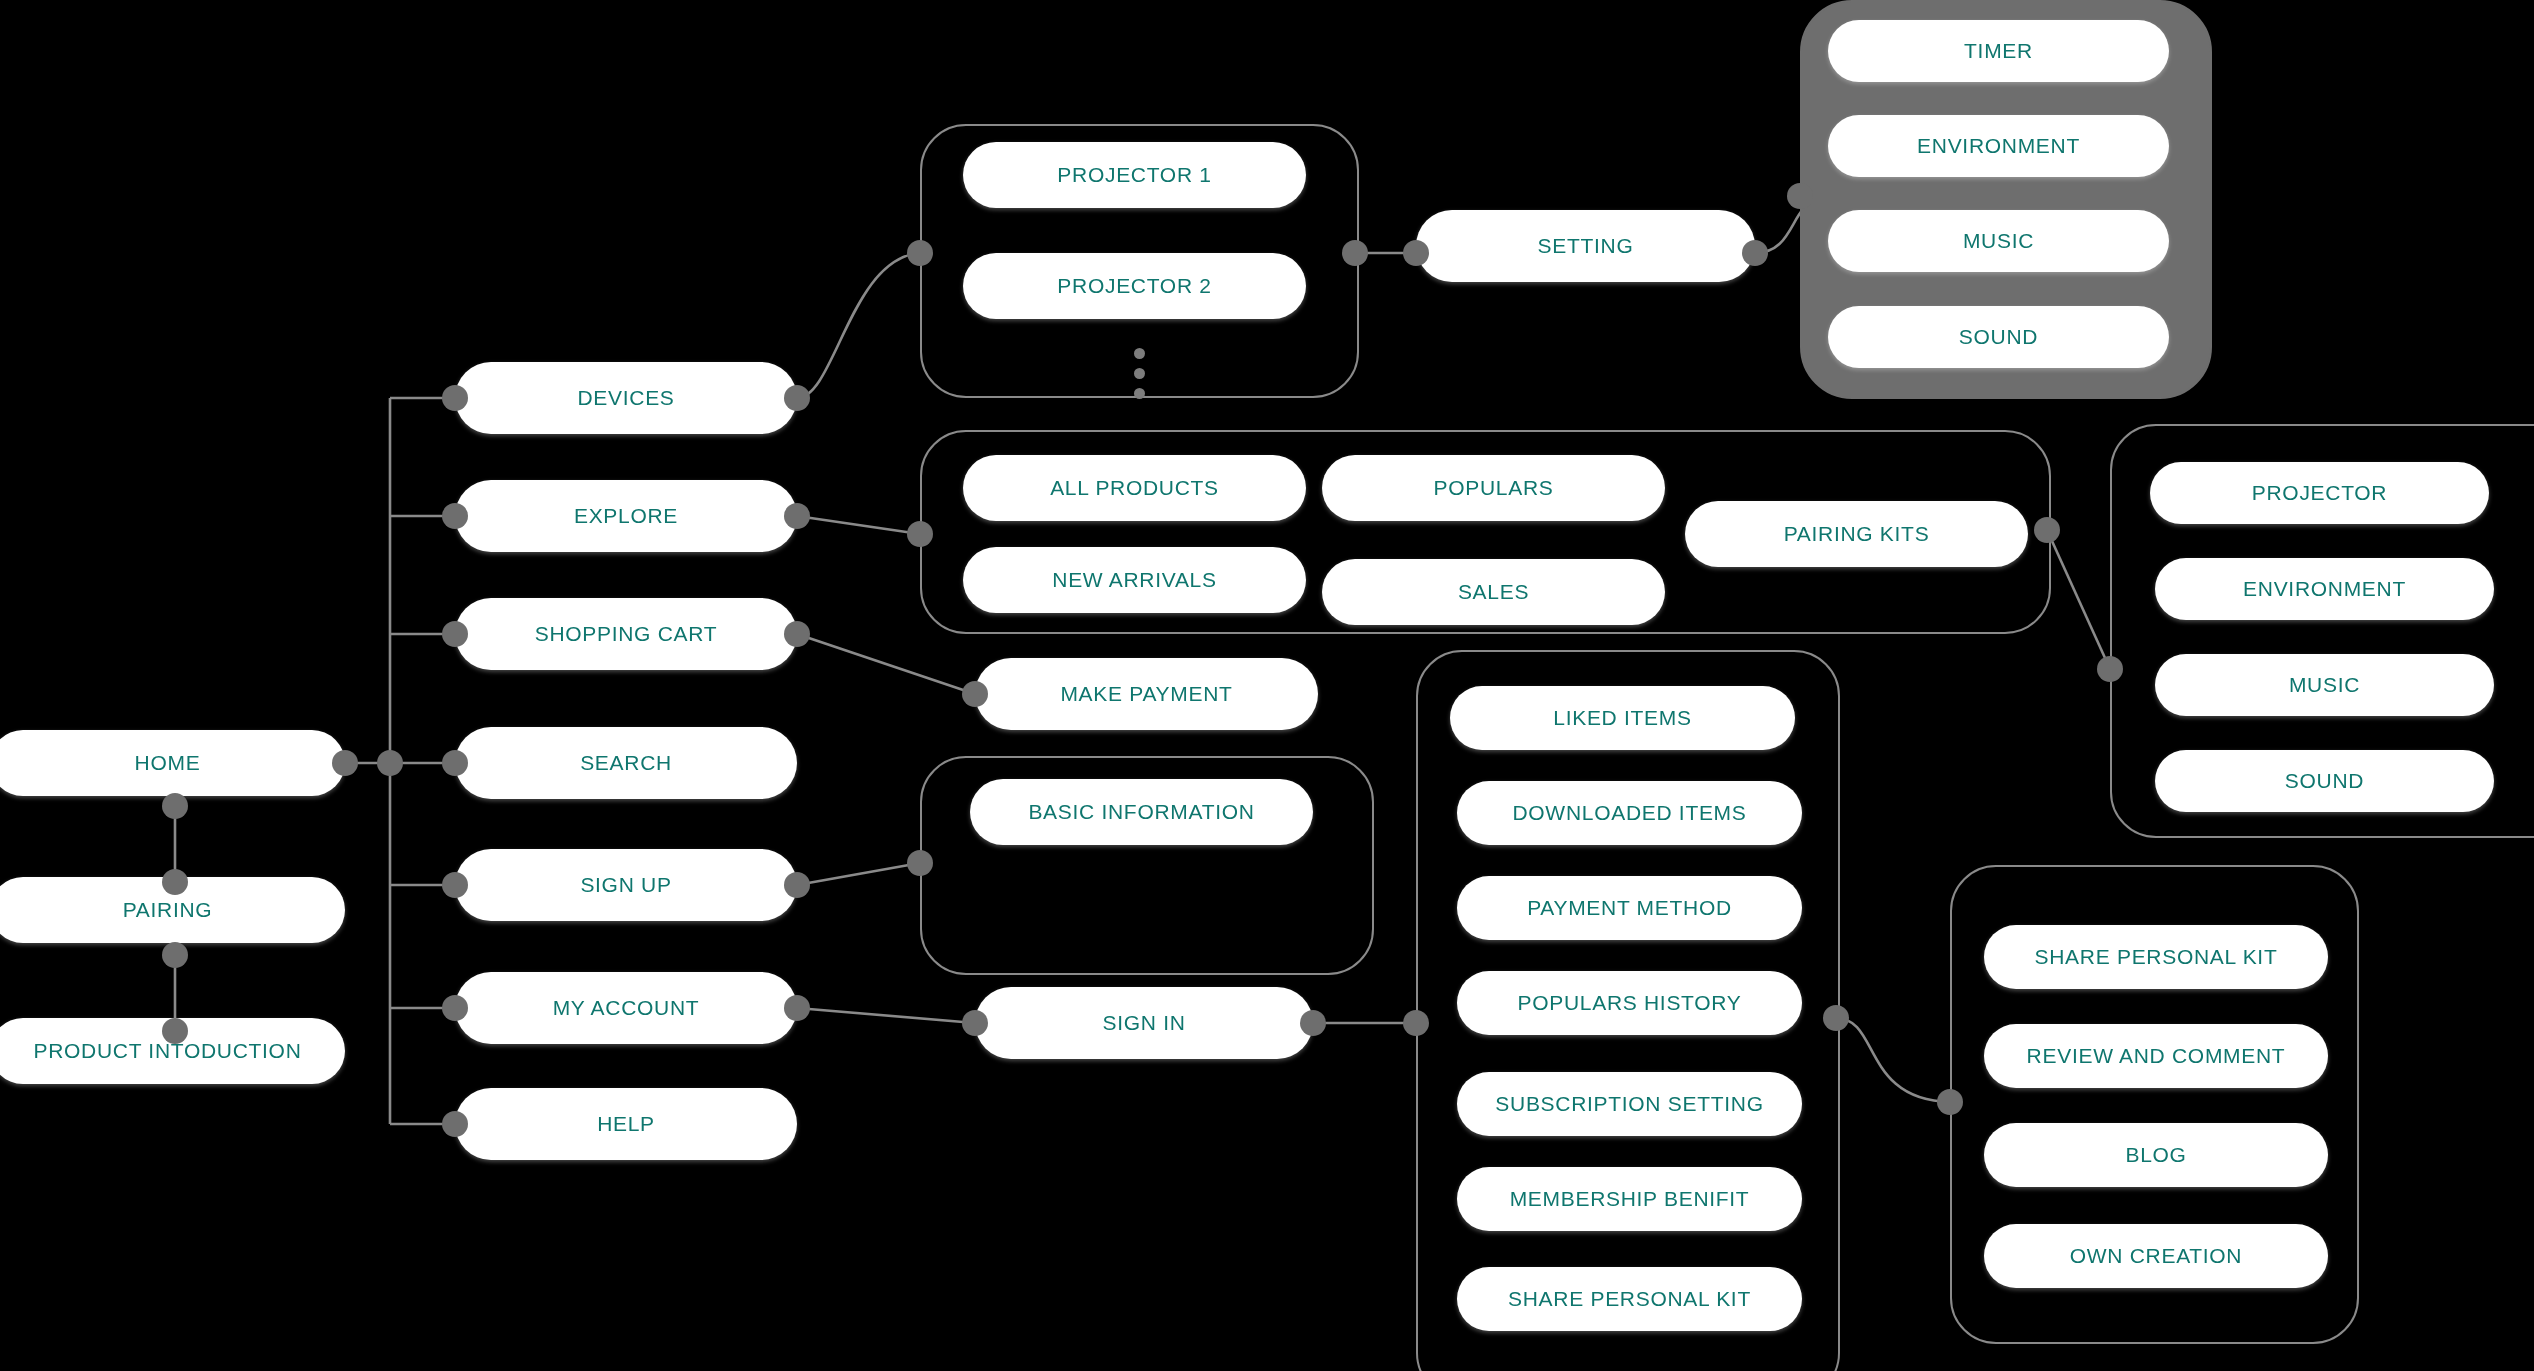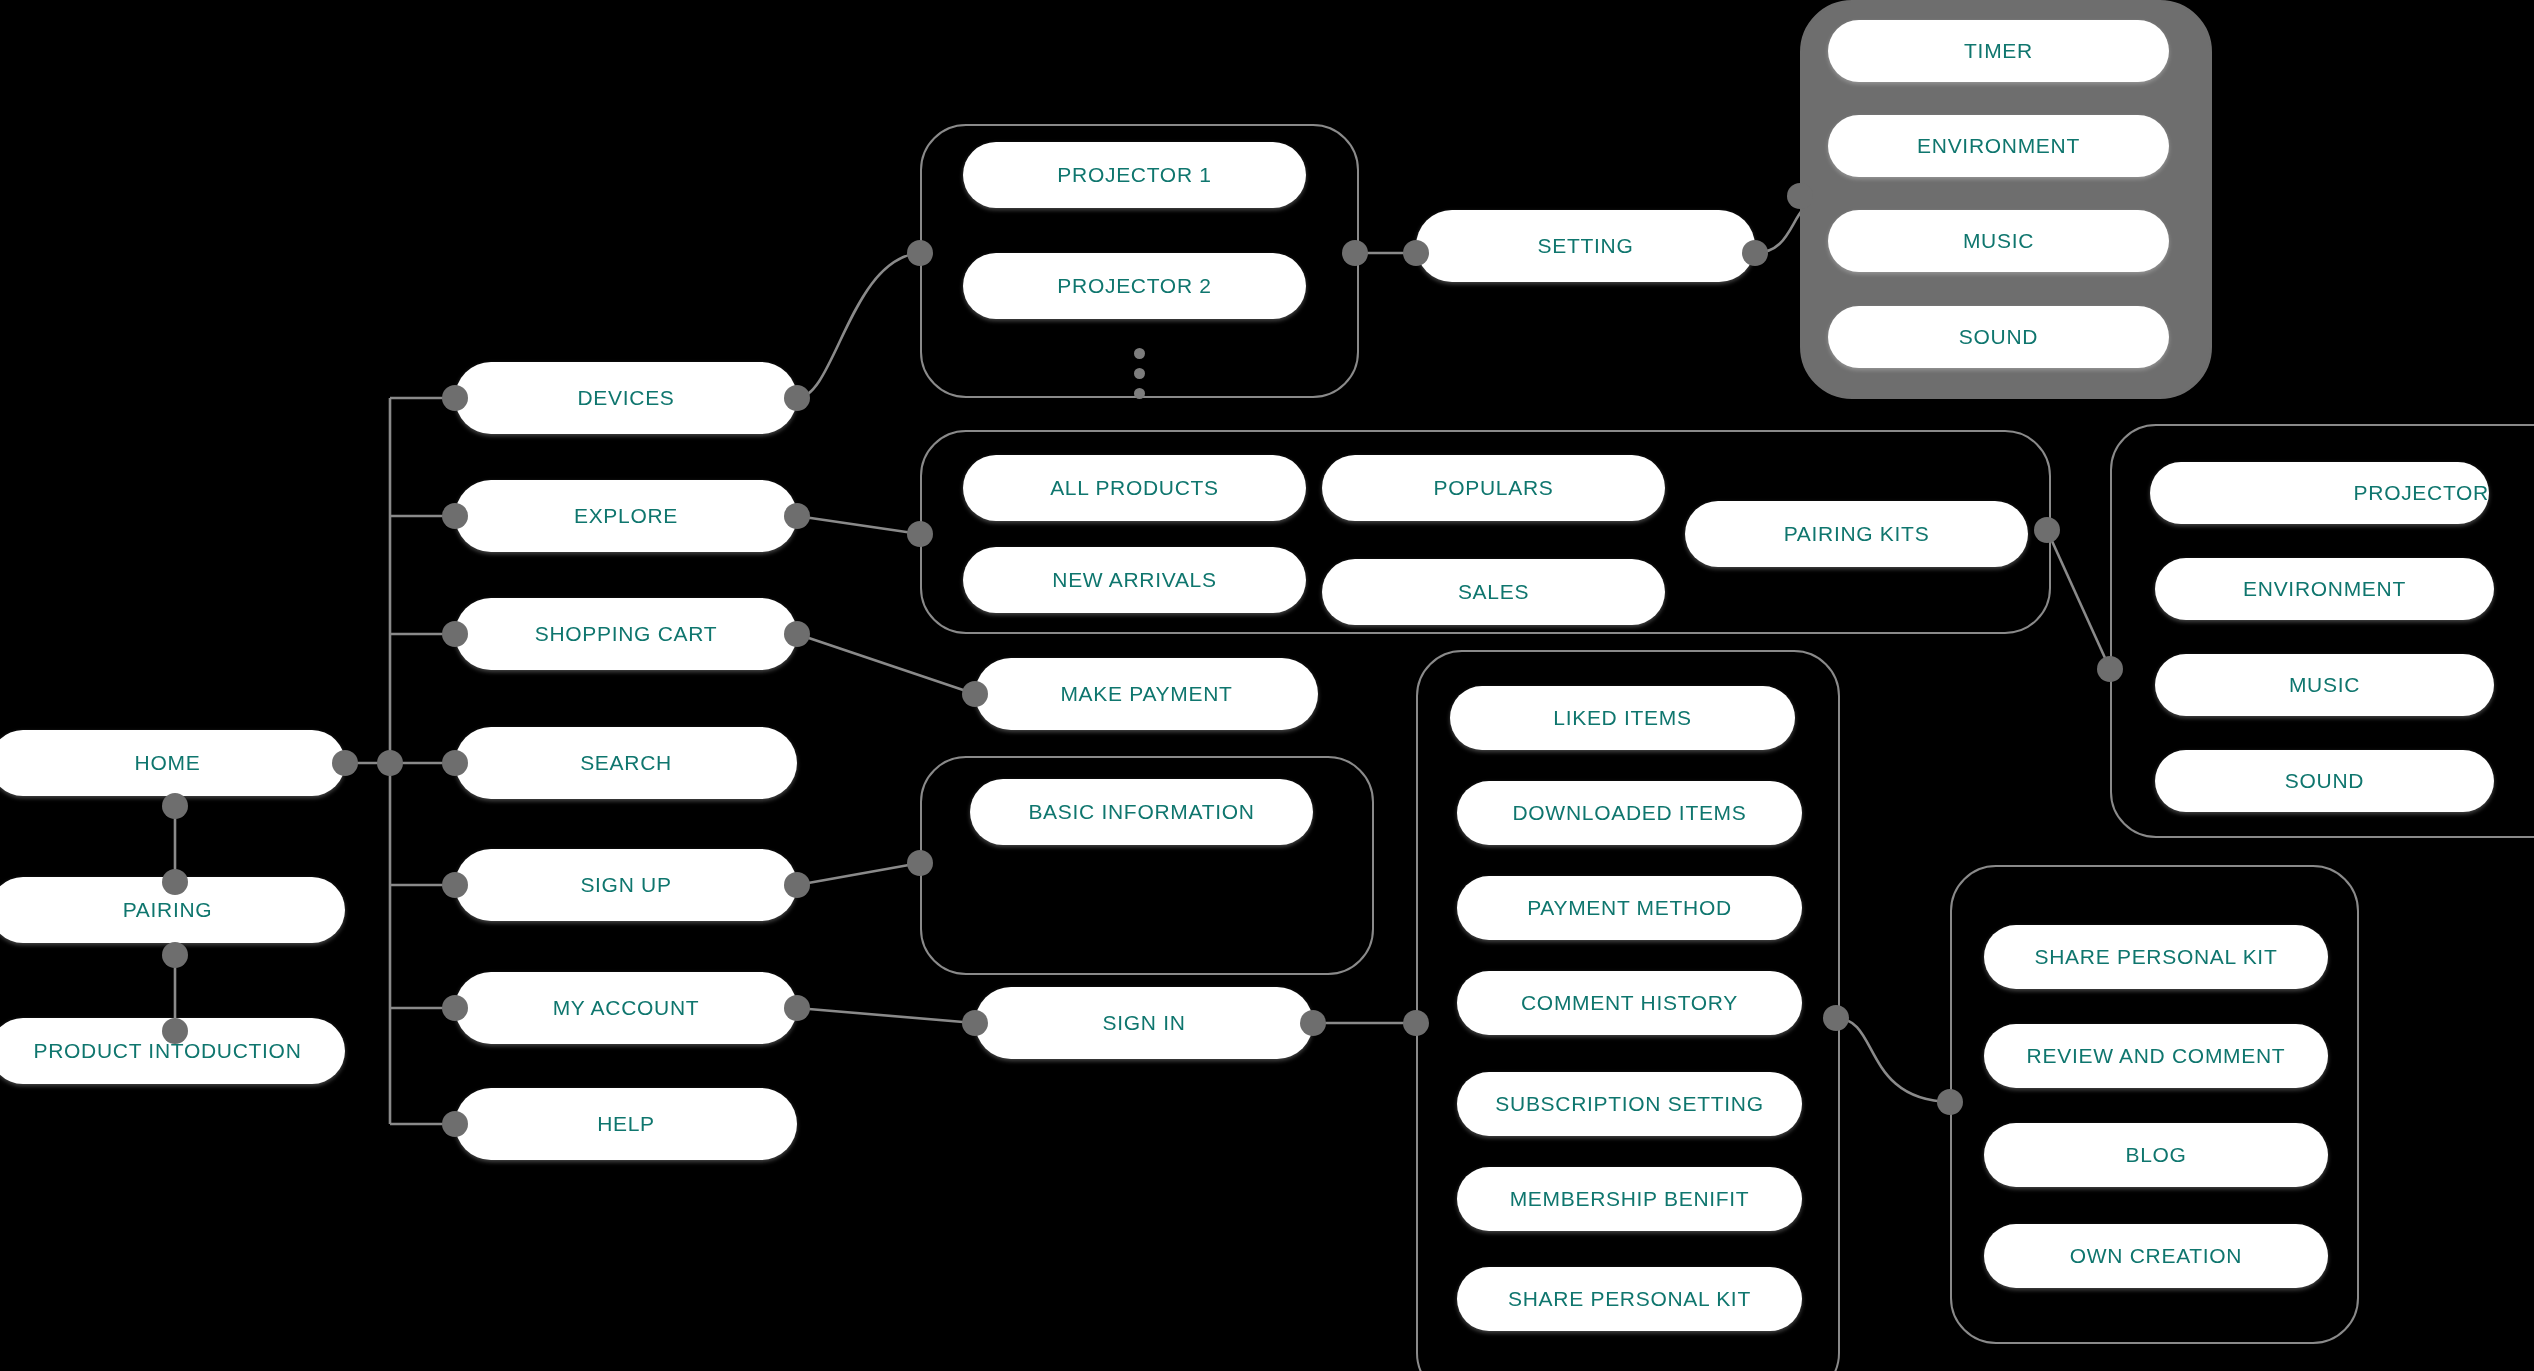--- a/index.html
+++ b/index.html
@@ -145,21 +145,21 @@
   <div class="node" style="left:1322px;top:455px;width:343px;height:66px;">
     <span>POPULARS</span>
     </div>
   <div class="node" style="left:1322px;top:559px;width:343px;height:66px;">
     <span>SALES</span>
     </div>
   <div class="node" style="left:1685px;top:501px;width:343px;height:66px;">
     <span>PAIRING KITS</span>
     </div>
 
-  <div class="node" style="left:2150px;top:462px;width:339px;height:62px;justify-content:flex-end;">
+  <div class="node" style="left:2150px;top:462px;width:339px;height:62px;">
     <span>PROJECTOR</span>
     </div>
   <div class="node" style="left:2155px;top:558px;width:339px;height:62px;">
     <span>ENVIRONMENT</span>
     </div>
   <div class="node" style="left:2155px;top:654px;width:339px;height:62px;">
     <span>MUSIC</span>
     </div>
   <div class="node" style="left:2155px;top:750px;width:339px;height:62px;">
     <span>SOUND</span>
@@ -180,21 +180,21 @@
   <div class="node" style="left:1450px;top:686px;width:345px;height:64px;">
     <span>LIKED ITEMS</span>
     </div>
   <div class="node" style="left:1457px;top:781px;width:345px;height:64px;">
     <span>DOWNLOADED ITEMS</span>
     </div>
   <div class="node" style="left:1457px;top:876px;width:345px;height:64px;">
     <span>PAYMENT METHOD</span>
     </div>
   <div class="node" style="left:1457px;top:971px;width:345px;height:64px;">
-    <span>COMMENT HISTORY</span>
+    <span>POPULARS HISTORY</span>
     </div>
   <div class="node" style="left:1457px;top:1072px;width:345px;height:64px;">
     <span>SUBSCRIPTION SETTING</span>
     </div>
   <div class="node" style="left:1457px;top:1167px;width:345px;height:64px;">
     <span>MEMBERSHIP BENIFIT</span>
     </div>
   <div class="node" style="left:1457px;top:1267px;width:345px;height:64px;">
     <span>SHARE PERSONAL KIT</span>
     </div>

